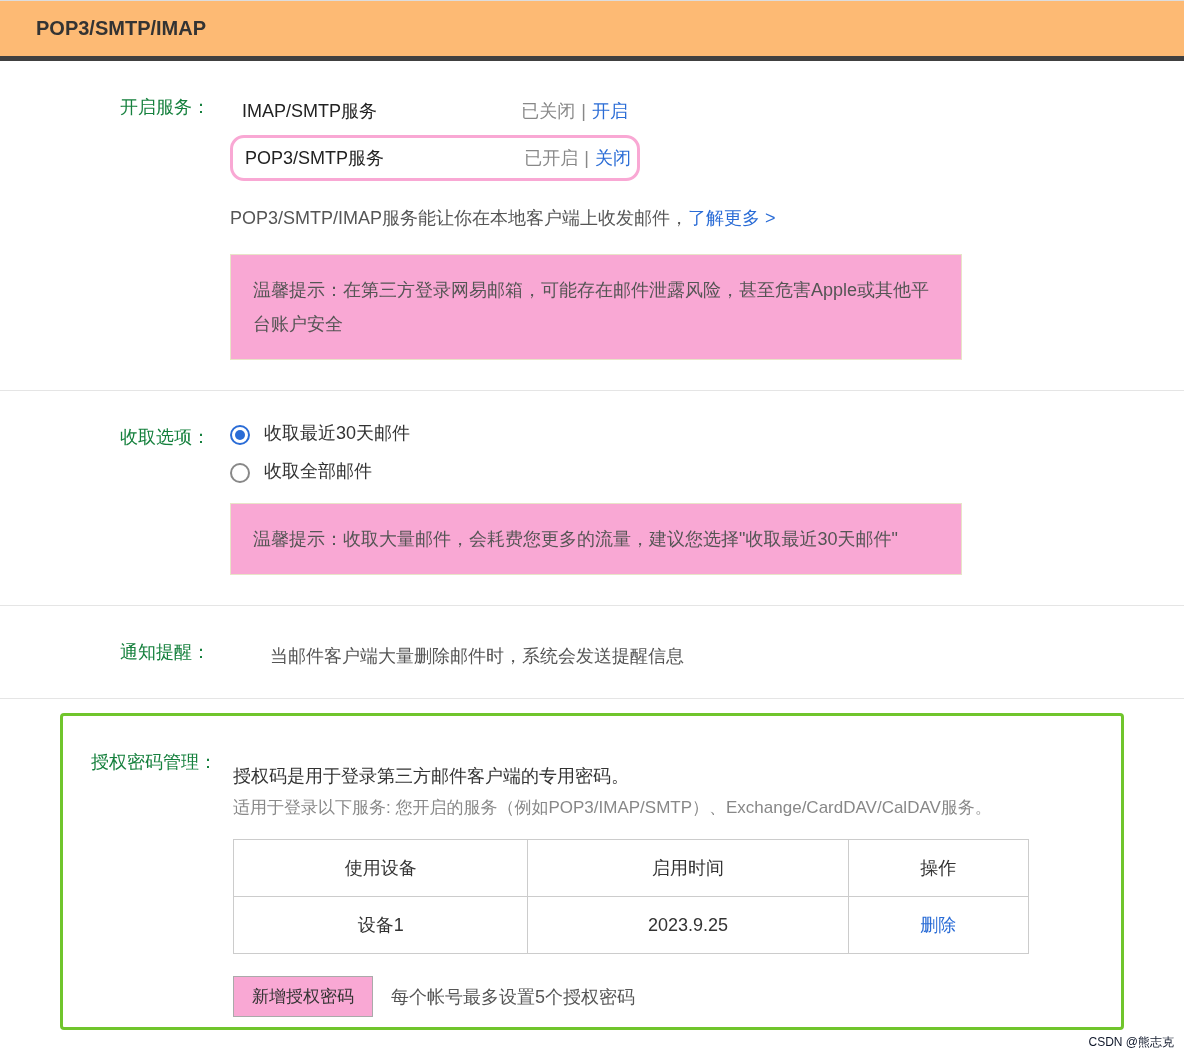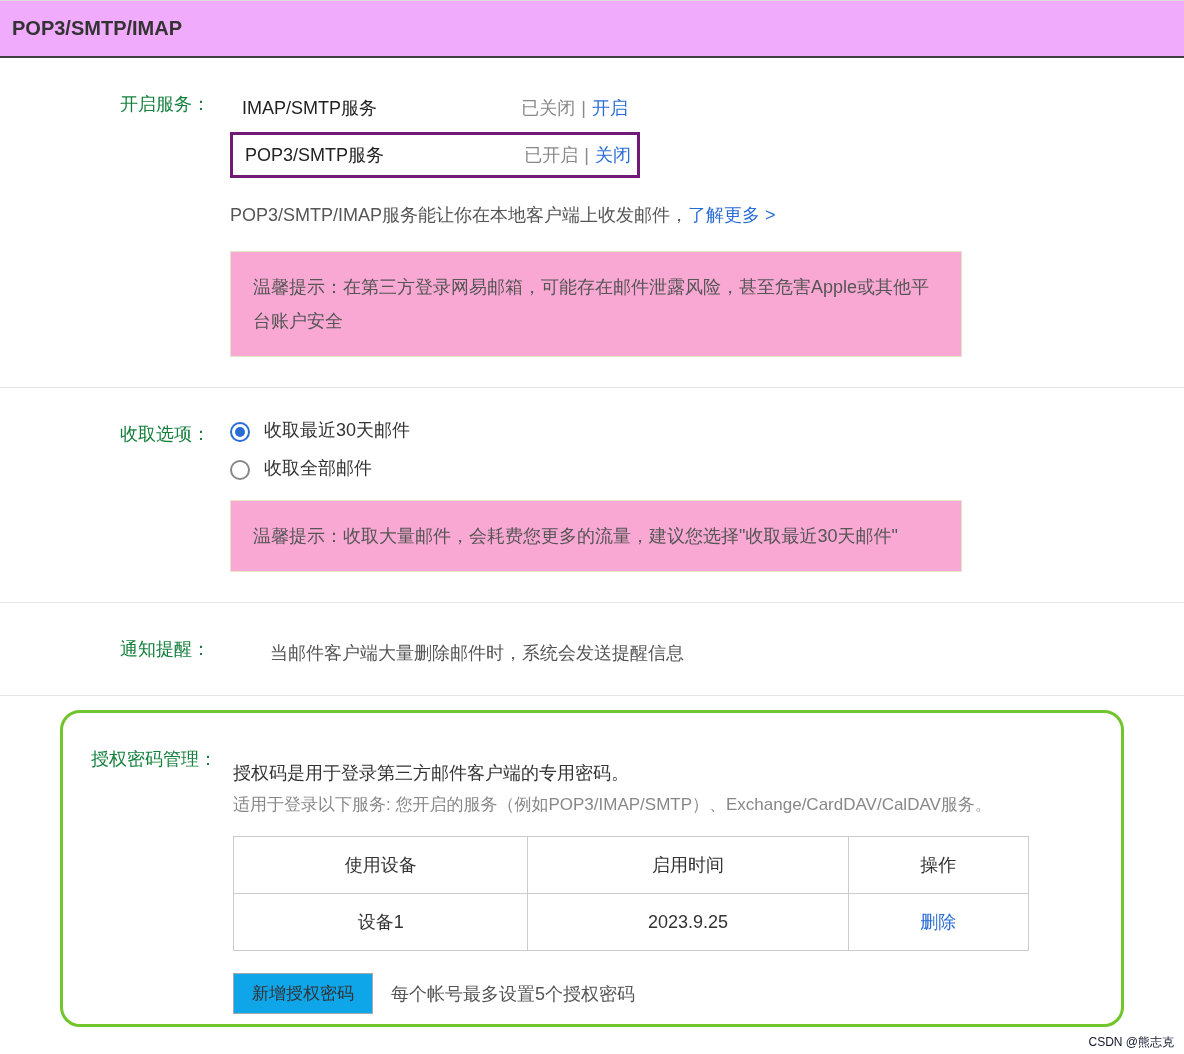--- a/index.html
+++ b/index.html
@@ -1,48 +1,48 @@
 <!DOCTYPE html>
 <html><head>
   <meta charset="utf-8">
   <style>
     * { box-sizing: border-box; margin: 0; padding: 0; }
     body { font-family: -apple-system, "Helvetica Neue", Arial, sans-serif; font-size: 18px; color: #333; background: #fff; width: 1184px; }
-    .header-bar { background: #f0abfc; border-top: 1px solid #ddd; border-bottom: 2px solid #404040; padding: 16px 12px; }
+    .header-bar { background: #fdba74; border-top: 1px solid #ddd; border-bottom: 5px solid #404040; padding: 16px 36px; }
     .header-bar h2 { font-size: 20px; font-weight: bold; color: #333; }
     .section { display: flex; padding: 30px 0 30px 40px; border-bottom: 1px solid #e5e5e5; }
     .section:last-child { border-bottom: none; }
     .label-col { width: 190px; flex-shrink: 0; text-align: right; color: #15803d; padding-right: 20px; padding-top: 4px; }
     .content-col { flex: 1; padding-right: 40px; }
     .service-row { display: flex; align-items: center; padding: 8px 12px; width: 410px; }
     .service-name { flex: 1; color: #222; }
     .service-status { color: #888; }
     .divider { color: #888; margin: 0 6px; }
     .link { color: #2a6cd6; cursor: pointer; }
-    .highlight-box { border: 3px solid #701a75; border-radius: 0; }
+    .highlight-box { border: 3px solid #f9a8d4; border-radius: 14px; }
     .service-box { width: 410px; margin-top: 4px; }
     .desc-text { color: #555; margin-top: 22px; line-height: 1.7; }
     .tip-box { background: #f9a8d4; border: 1px solid #e8e4c8; padding: 18px 22px; margin-top: 20px; color: #555; line-height: 1.9; max-width: 732px; }
     .radio-row, .check-row { display: flex; align-items: flex-end; margin-bottom: 14px; }
     .radio { width: 20px; height: 20px; border: 2px solid #888; border-radius: 50%; margin-right: 14px; display: inline-flex; align-items: center; justify-content: center; cursor: pointer; }
     .radio.selected { border-color: #2a6cd6; }
     .radio.selected::after { content: ""; width: 10px; height: 10px; background: #2a6cd6; border-radius: 50%; }
     .checkbox { width: 20px; height: 20px; border: 2px solid #888; border-radius: 4px; margin-right: 14px; cursor: pointer; }
     .sub-desc { color: #555; margin-top: 8px; margin-left: 40px; }
-    .auth-section { border: 3px solid #70c52c; border-radius: 20px; margin: 14px 60px 10px 60px; padding: 30px 20px 10px 20px; display: flex; }
+    .auth-section { border: 3px solid #70c52c; border-radius: 4px; margin: 14px 60px 10px 60px; padding: 30px 20px 10px 20px; display: flex; }
     .auth-section .label-col { width: 150px; padding-right: 16px; }
     .auth-section .content-col { padding-right: 10px; margin-top: 18px; }
     .auth-desc1 { color: #333; margin-bottom: 8px; }
     .auth-desc2 { color: #888; margin-bottom: 20px; font-size: 17px; }
     table { border-collapse: collapse; width: 796px; margin-bottom: 22px; }
     th, td { border: 1px solid #ccc; padding: 16px 10px; text-align: center; font-weight: normal; font-size: 18px; }
     th { color: #333; }
     td { color: #333; }
     .del-link { color: #2a6cd6; cursor: pointer; }
-    .btn { display: inline-block; padding: 8px 18px; border: 1px solid #aaa; background: #0ea5e9; color: #333; cursor: pointer; font-size: 17px; margin-right: 18px; }
+    .btn { display: inline-block; padding: 8px 18px; border: 1px solid #aaa; background: #f9a8d4; color: #333; cursor: pointer; font-size: 17px; margin-right: 18px; }
     .btn-row { display: flex; align-items: center; }
     .btn-note { color: #555; }
     .watermark { position: absolute; right: 10px; top: 1034px; font-size: 12px; color: #0f172a; }
   </style>
 </head>
 <body>
 
 <div class="header-bar">
   <h2>POP3/SMTP/IMAP</h2>
 </div>

